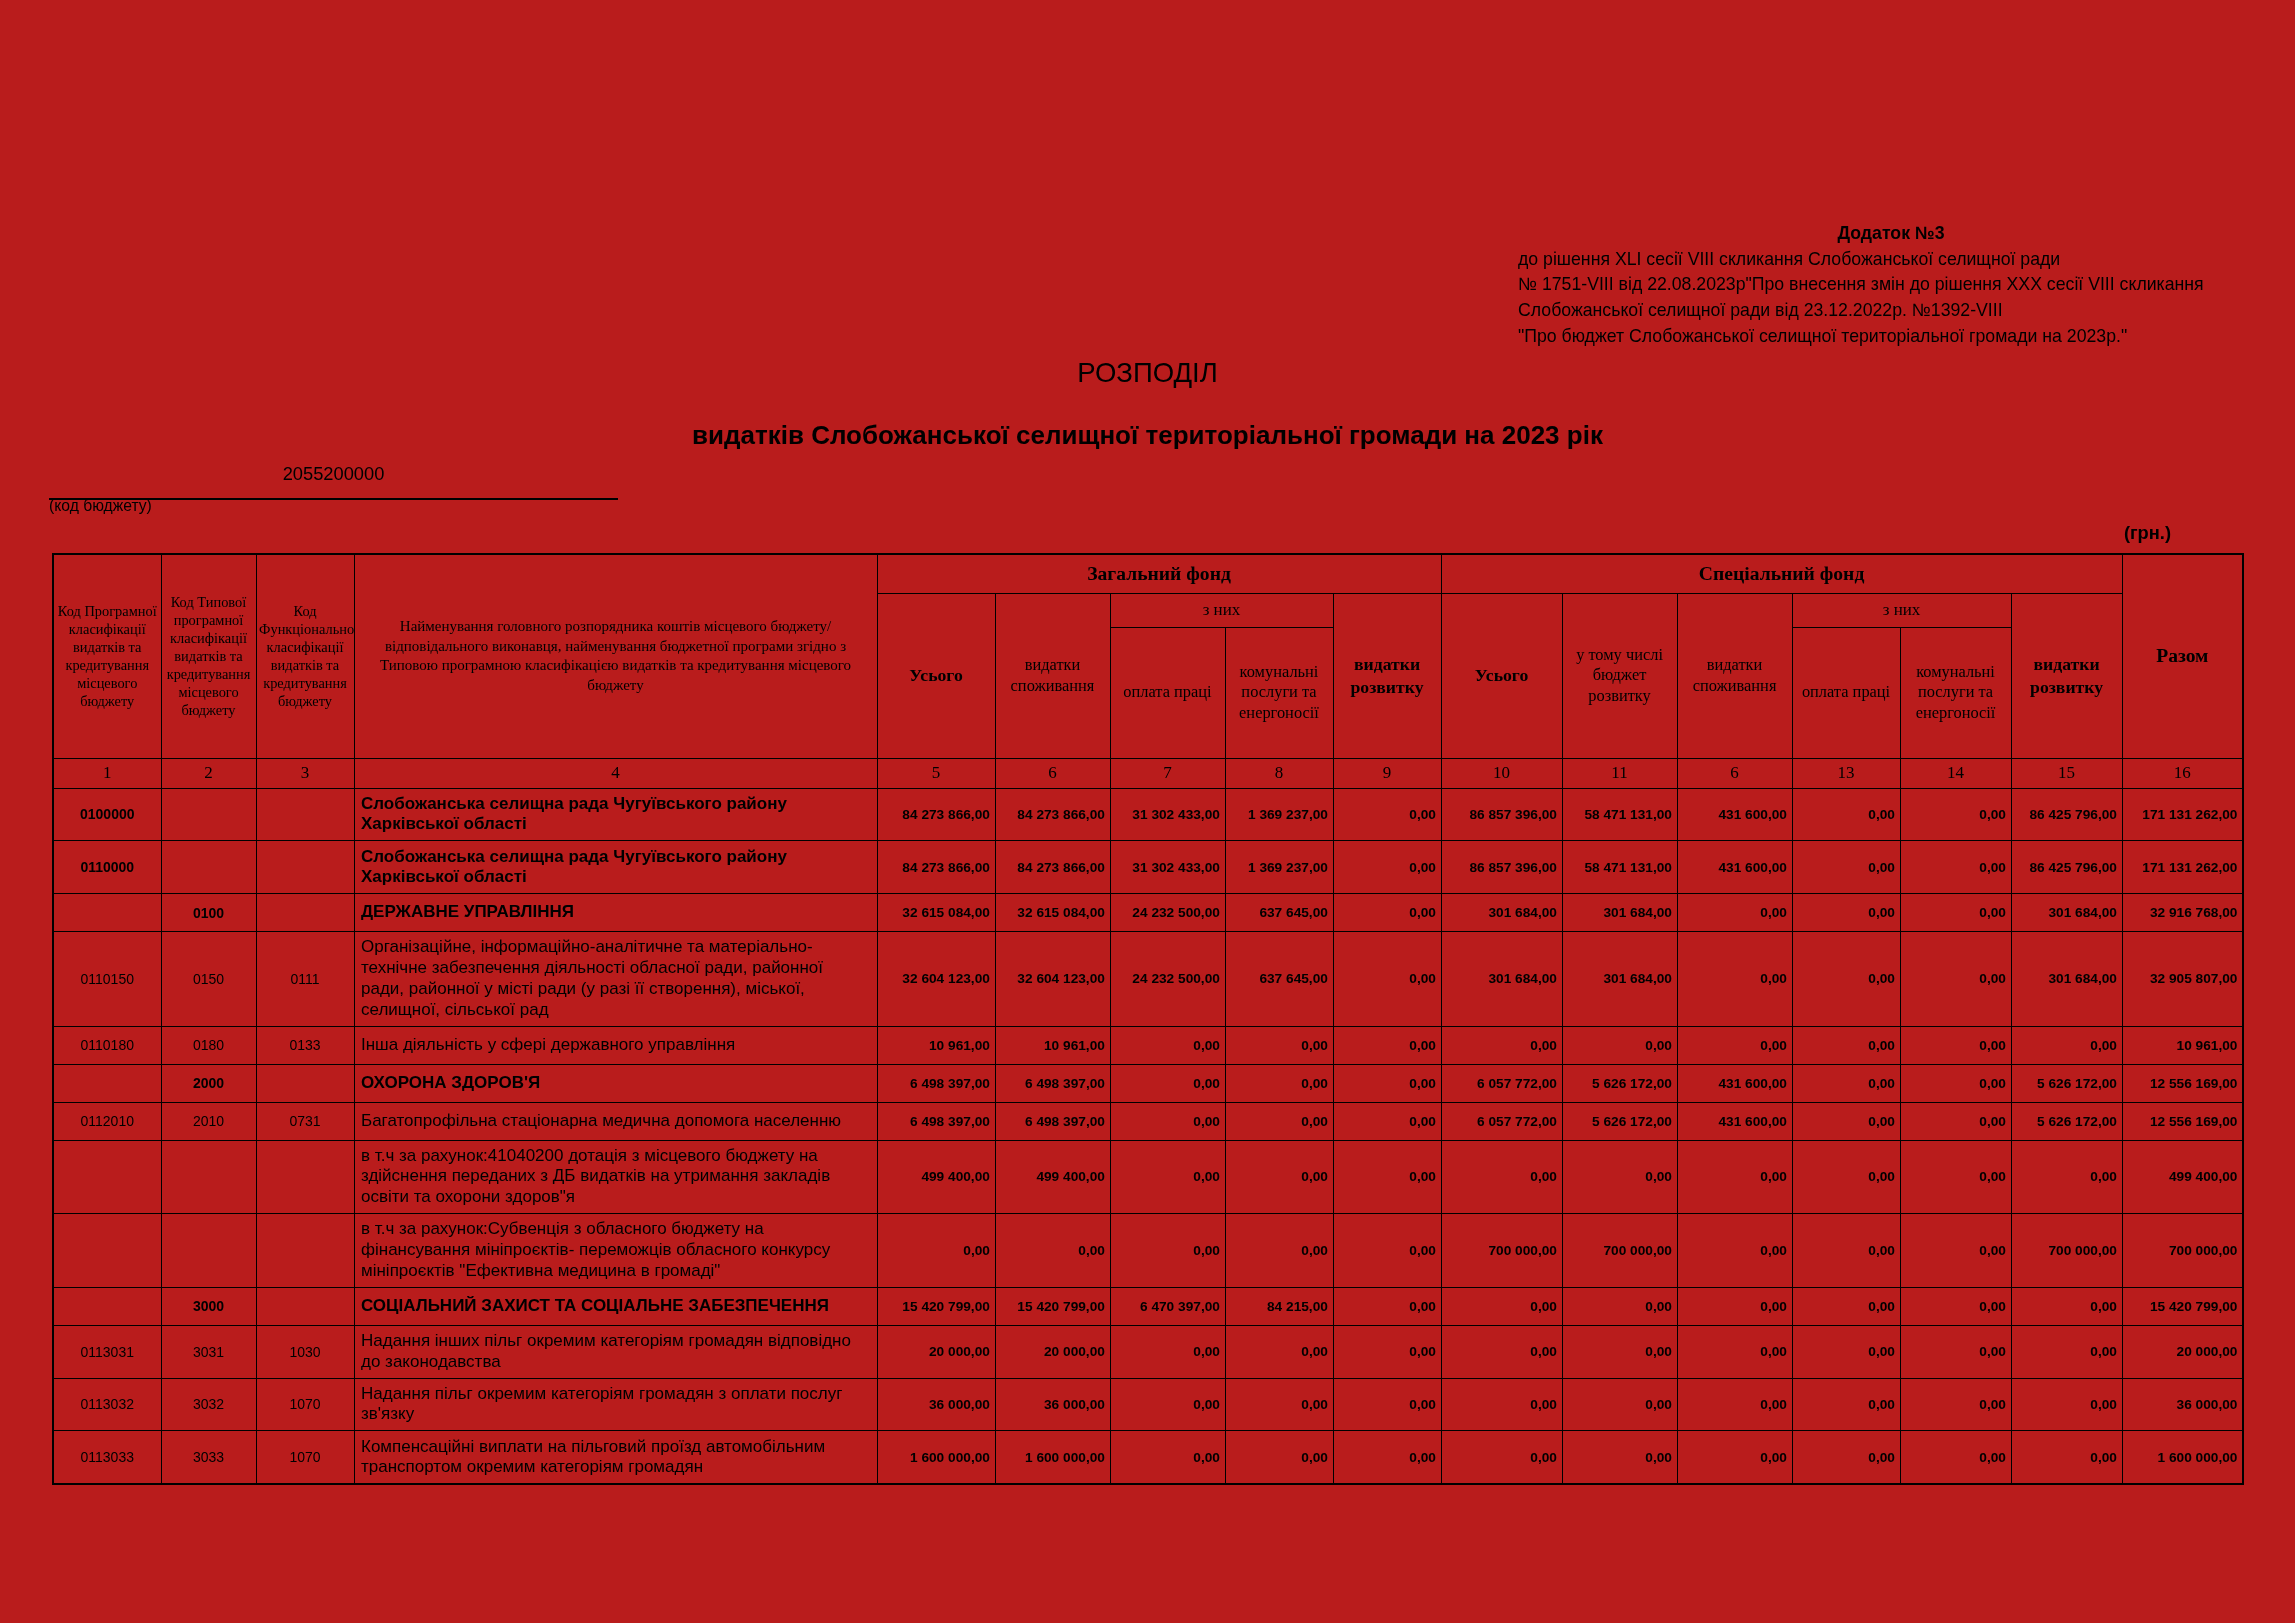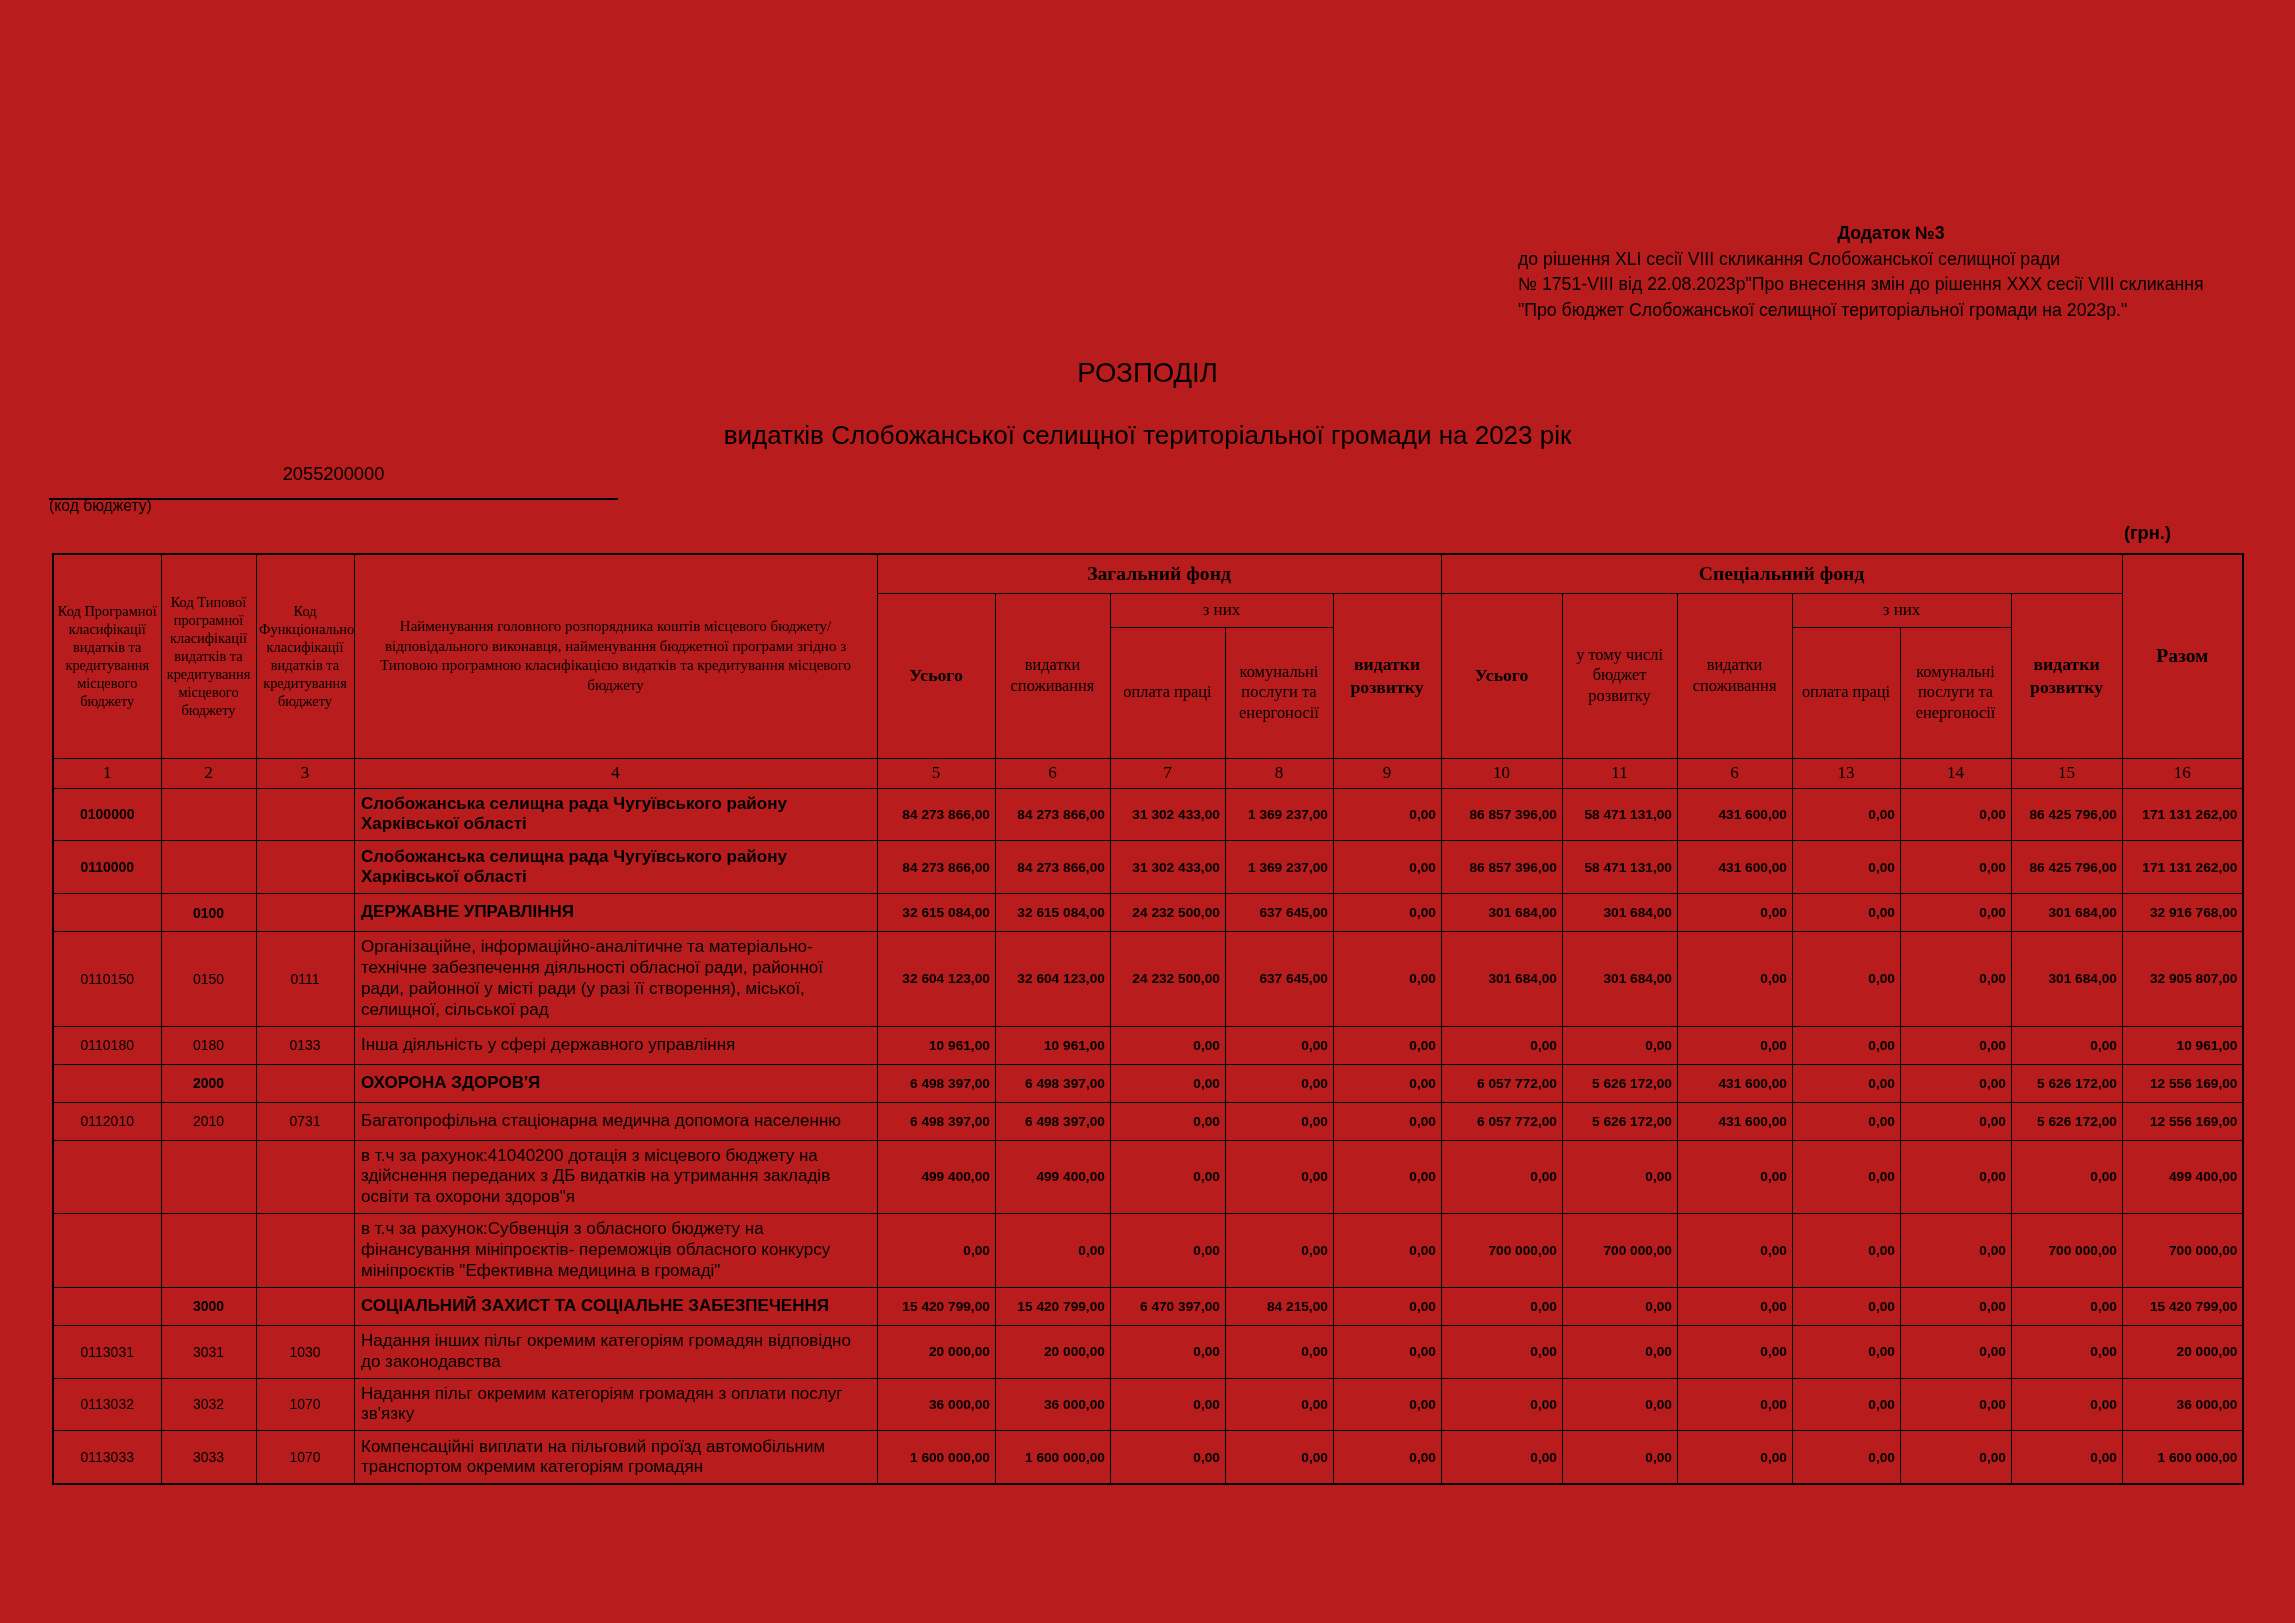--- a/index.html
+++ b/index.html
@@ -24,21 +24,21 @@
     text-align: left;
   }
   .meta .appendix { font-weight: bold; text-align: center; }
   
   .title {
     position: absolute; top: 357px; left: 0; width: 100%;
     text-align: center; font-size: 27.5px; font-weight: normal;
   }
   .subtitle {
     position: absolute; top: 420px; left: 0; width: 100%;
-    text-align: center; font-size: 26px; font-weight: normal;
+    text-align: center; font-size: 26px; font-weight: bold;
   }
   
   .budget-code {
     position: absolute; top: 463px; left: 49px; width: 569px;
     text-align: center; font-size: 18.3px; padding-bottom: 13px;
     border-bottom: 2px solid #000;
   }
   .budget-code-label {
     position: absolute; top: 497px; left: 49px; width: 569px;
     text-align: left; font-size: 15.7px;
@@ -92,20 +92,21 @@
 </style>
 </head>
 <body>
 
 <div class="page">
 
   <div class="meta">
     <div class="appendix">Додаток №3</div>
     <div>до рішення  XLI сесії VIII скликання    Слобожанської селищної ради</div>
     <div>№ 1751-VIII від 22.08.2023р"Про  внесення  змін до рішення ХХХ сесії  VIII скликання</div>
+    <div>Слобожанської селищної ради від 23.12.2022р. №1392-VIII</div>
     <div>"Про бюджет Слобожанської селищної територіальної громади на 2023р."</div>
   </div>
 
   <div class="title">РОЗПОДІЛ</div>
   <div class="subtitle">видатків Слобожанської селищної територіальної громади на 2023 рік</div>
 
   <div class="budget-code">2055200000</div>
   <div class="budget-code-label">(код бюджету)</div>
 
   <div class="currency">(грн.)</div>

